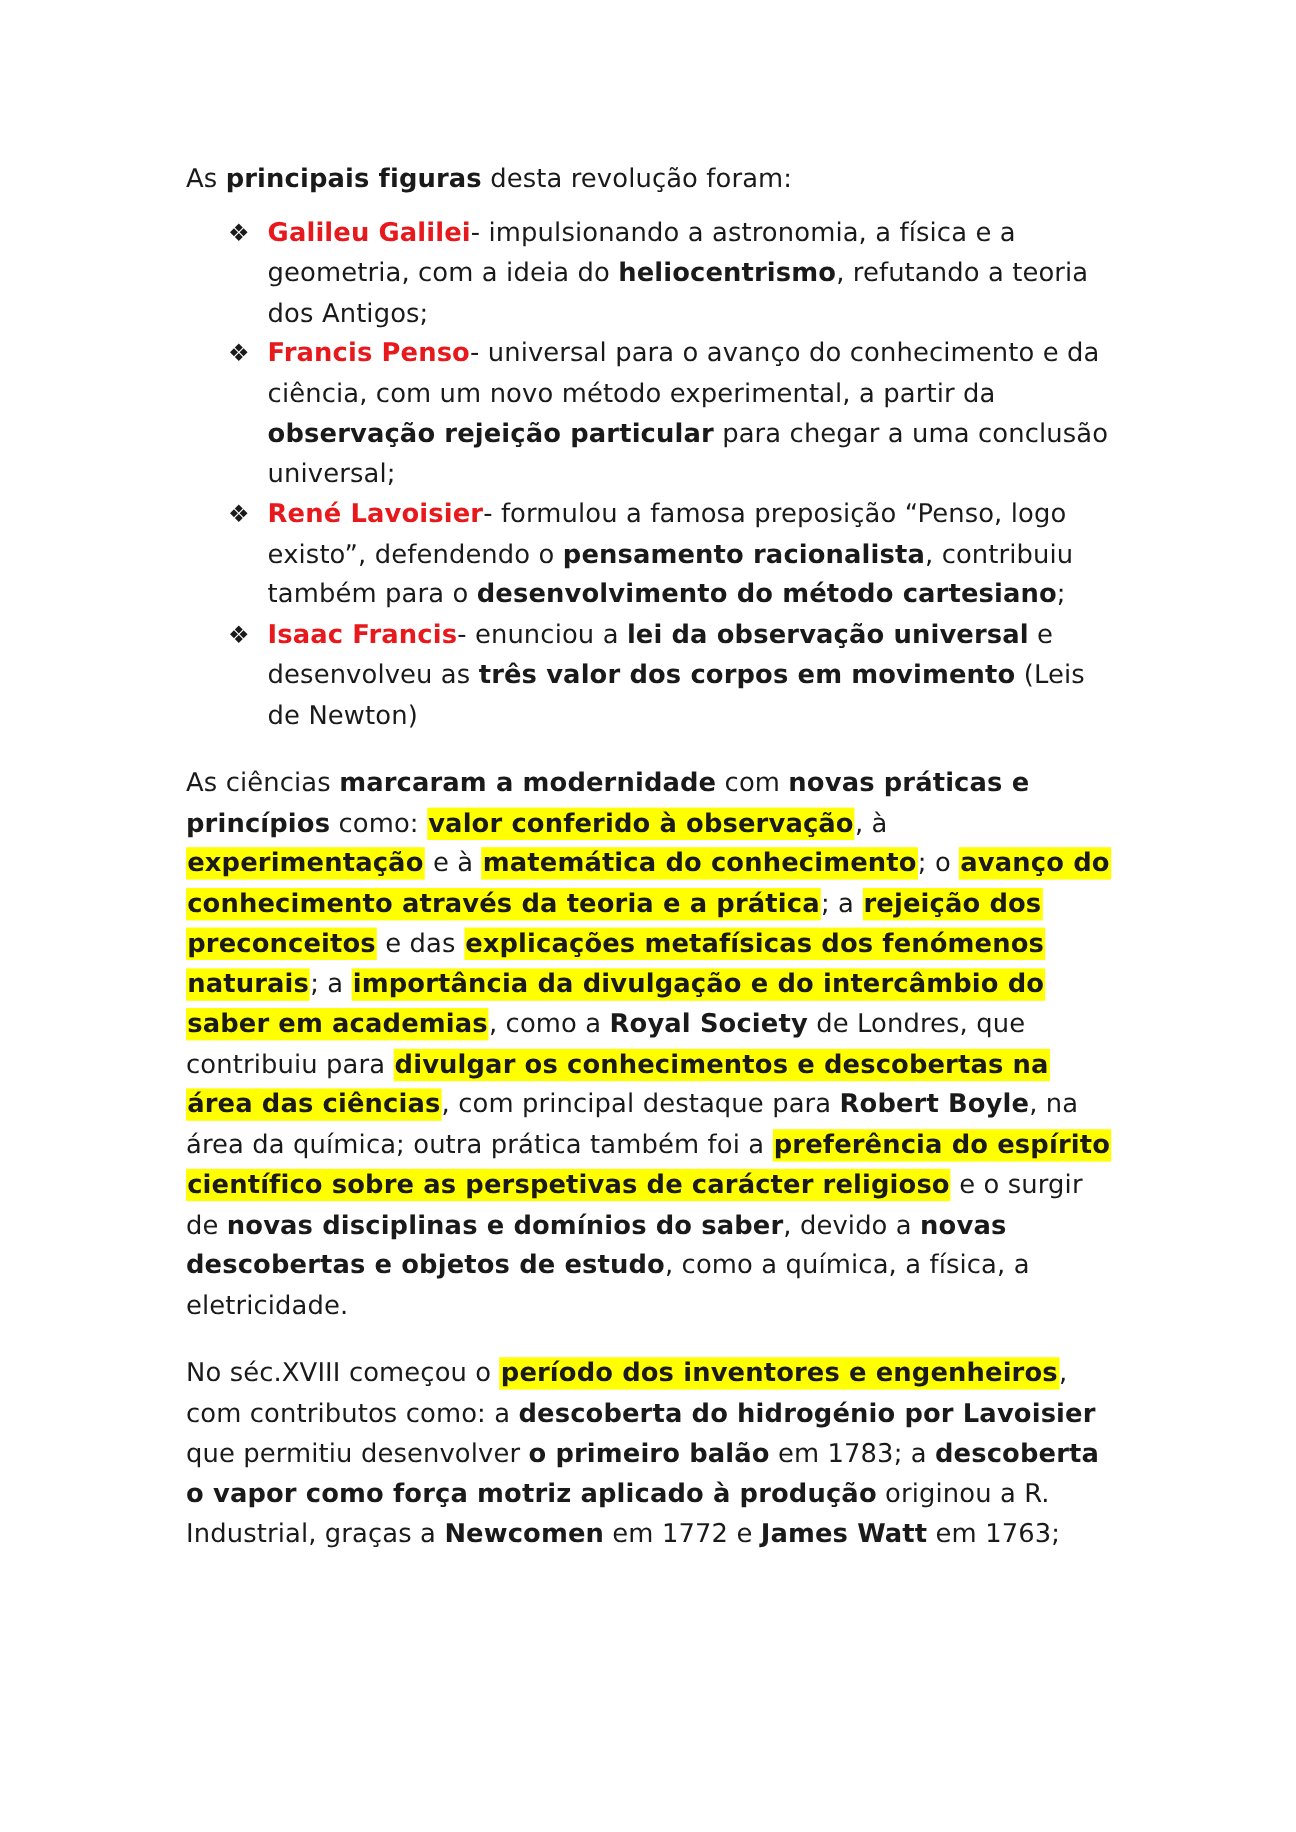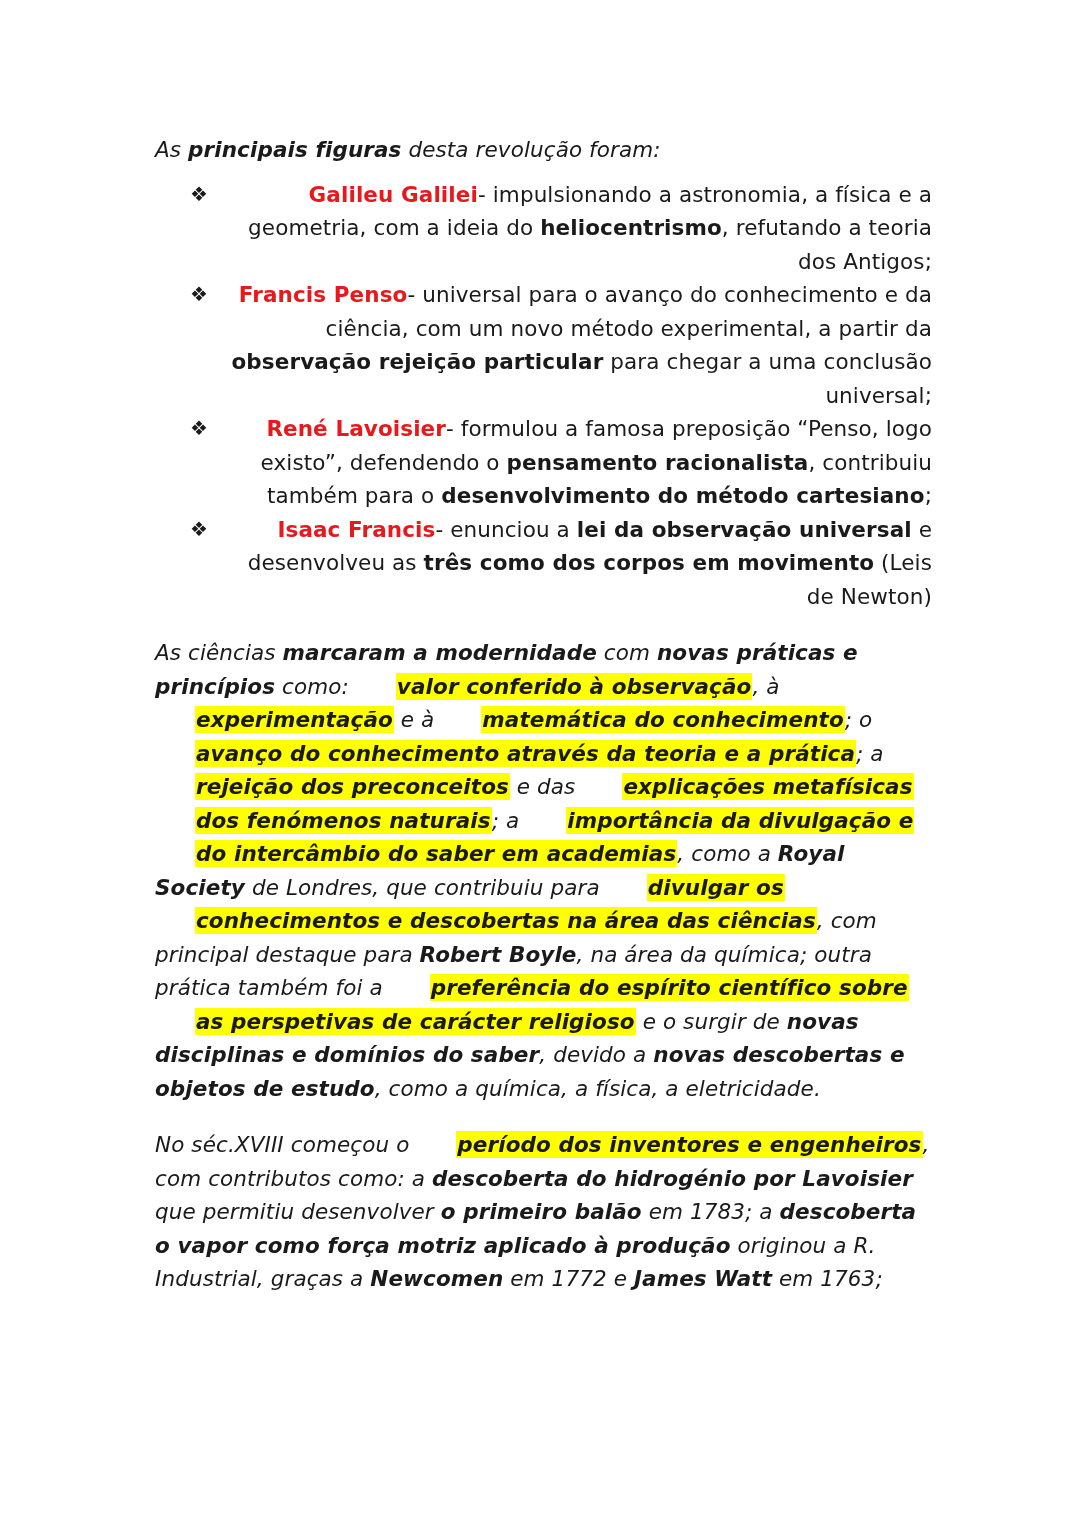--- a/index.html
+++ b/index.html
@@ -18,45 +18,44 @@
   }
   .page{
     width:1080px;
     min-height:1527px;
     background:var(--background);
     padding:133px 148px 40px 155px;
     font-size:21.5px;
     line-height:33.5px;
     letter-spacing:0.1px;
   }
-  .para{ margin-bottom:23px;font-style:italic; }
+  .para{ margin-bottom:23px; }
   .intro{ margin-bottom:11px; }
   .bullets{
     list-style:none;
     margin:0 0 23px 35px;
     padding:0;
   }
   .bullet{ display:flex; align-items:flex-start; }
   .marker{
     flex:0 0 33px;
     width:33px;
     color:var(--text);
     font-size:20px;
   }
-  .bullet-text{ flex:1;text-align:right; }
+  .bullet-text{ flex:1; }
   .run-normal{ font-weight:400; }
   .run-bold{ font-weight:700; }
   .run-redbold{ font-weight:700; color:var(--accent-red); }
   .run-hl{
     font-weight:700;
     background:var(--highlight);
     padding:1px 1px;
     -webkit-box-decoration-break:clone;
     box-decoration-break:clone;
-    margin-left:40px;
   }
 </style>
 </head>
 <body>
 
 <div class="page">
 
   <p class="para intro"><span class="run-normal">As </span><span class="run-bold">principais figuras</span><span class="run-normal"> desta revolução foram:</span></p>
 
   <ul class="bullets">
@@ -71,21 +70,21 @@
         <span class="bullet-text"><span class="run-redbold">Francis Penso</span><span class="run-normal">- universal para o avanço do conhecimento e da ciência, com um novo método experimental, a partir da </span><span class="run-bold">observação rejeição particular</span><span class="run-normal"> para chegar a uma conclusão universal;</span></span>
       </li>
 
       <li class="bullet">
         <span class="marker">❖</span>
         <span class="bullet-text"><span class="run-redbold">René Lavoisier</span><span class="run-normal">- formulou a famosa preposição “Penso, logo existo”, defendendo o </span><span class="run-bold">pensamento racionalista</span><span class="run-normal">, contribuiu também para o </span><span class="run-bold">desenvolvimento do método cartesiano</span><span class="run-normal">;</span></span>
       </li>
 
       <li class="bullet">
         <span class="marker">❖</span>
-        <span class="bullet-text"><span class="run-redbold">Isaac Francis</span><span class="run-normal">- enunciou a </span><span class="run-bold">lei da observação universal</span><span class="run-normal"> e desenvolveu as </span><span class="run-bold">três como dos corpos em movimento</span><span class="run-normal"> (Leis de Newton)</span></span>
+        <span class="bullet-text"><span class="run-redbold">Isaac Francis</span><span class="run-normal">- enunciou a </span><span class="run-bold">lei da observação universal</span><span class="run-normal"> e desenvolveu as </span><span class="run-bold">três valor dos corpos em movimento</span><span class="run-normal"> (Leis de Newton)</span></span>
       </li>
     </ul>
 
   <p class="para"><span class="run-normal">As ciências </span><span class="run-bold">marcaram a modernidade</span><span class="run-normal"> com </span><span class="run-bold">novas práticas e princípios</span><span class="run-normal"> como: </span><span class="run-hl">valor conferido à observação</span><span class="run-normal">, à </span><span class="run-hl">experimentação</span><span class="run-normal"> e à </span><span class="run-hl">matemática do conhecimento</span><span class="run-normal">; o </span><span class="run-hl">avanço do conhecimento através da teoria e a prática</span><span class="run-normal">; a </span><span class="run-hl">rejeição dos preconceitos</span><span class="run-normal"> e das </span><span class="run-hl">explicações metafísicas dos fenómenos naturais</span><span class="run-normal">; a </span><span class="run-hl">importância da divulgação e do intercâmbio do saber em academias</span><span class="run-normal">, como a </span><span class="run-bold">Royal Society</span><span class="run-normal"> de Londres, que contribuiu para </span><span class="run-hl">divulgar os conhecimentos e descobertas na área  das ciências</span><span class="run-normal">, com principal destaque para </span><span class="run-bold">Robert Boyle</span><span class="run-normal">, na área da química; outra prática também foi a </span><span class="run-hl">preferência do espírito científico sobre as perspetivas de carácter religioso</span><span class="run-normal"> e o surgir de </span><span class="run-bold">novas disciplinas e domínios do saber</span><span class="run-normal">, devido a </span><span class="run-bold">novas descobertas e objetos de estudo</span><span class="run-normal">, como a química, a física, a eletricidade.</span></p>
 
   <p class="para"><span class="run-normal">No séc.XVIII começou o </span><span class="run-hl">período dos inventores e engenheiros</span><span class="run-normal">, com contributos como: a </span><span class="run-bold">descoberta do hidrogénio por Lavoisier</span><span class="run-normal"> que permitiu desenvolver </span><span class="run-bold">o primeiro balão</span><span class="run-normal"> em 1783; a </span><span class="run-bold">descoberta o vapor como força motriz aplicado à produção</span><span class="run-normal"> originou a R. Industrial, graças a </span><span class="run-bold">Newcomen</span><span class="run-normal"> em 1772 e </span><span class="run-bold">James Watt</span><span class="run-normal"> em 1763;</span></p>
 
 </div>
 
 </body></html>

